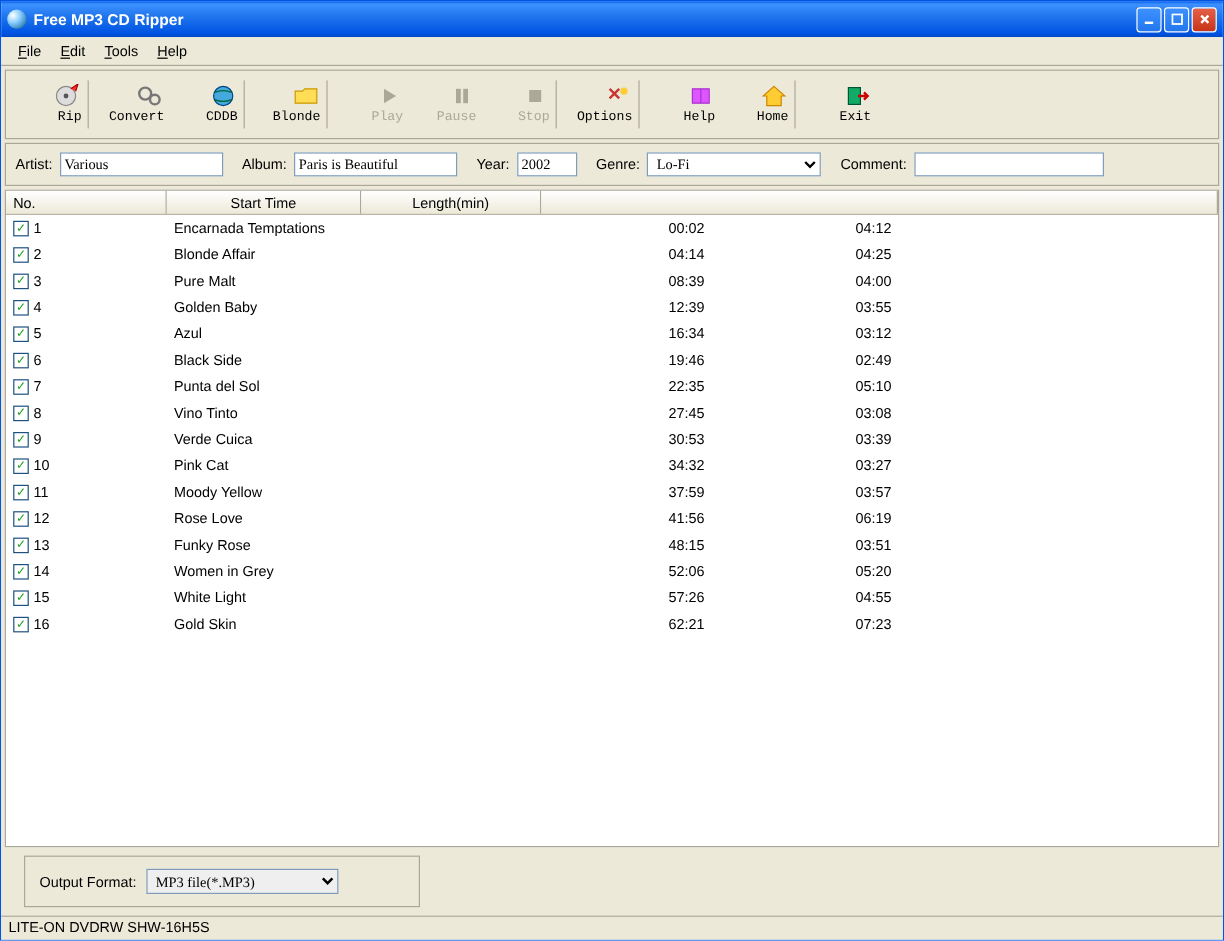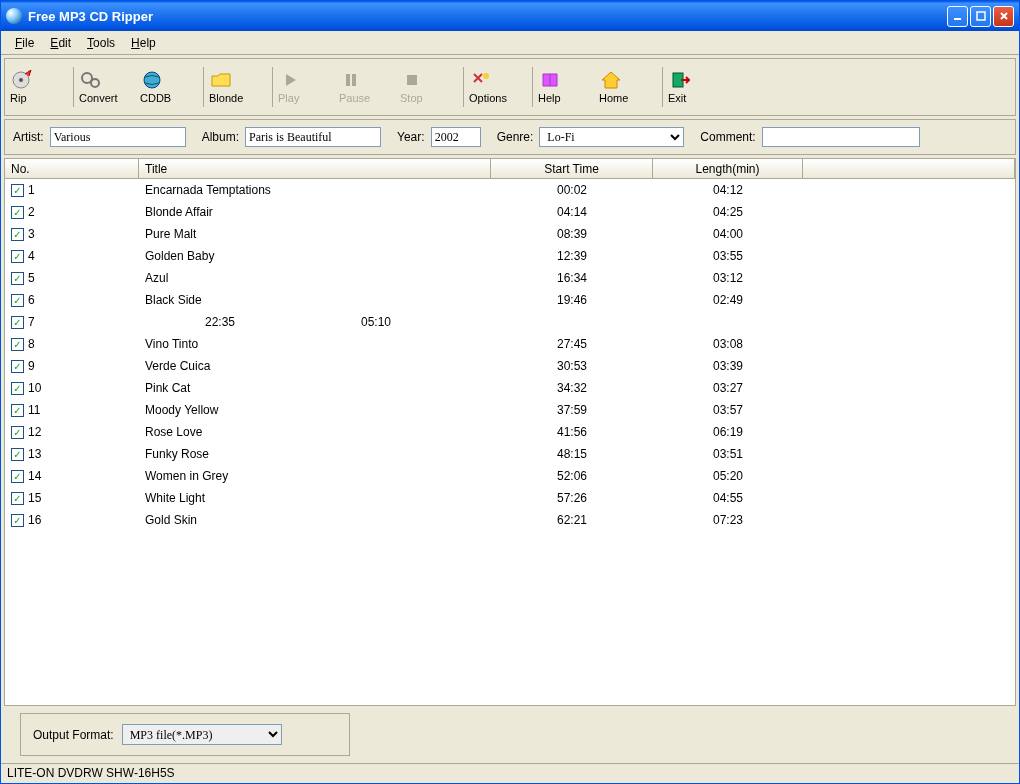--- a/index.html
+++ b/index.html
@@ -10,21 +10,21 @@
 .titlebar-text { flex: 1; }
 .winbtns { display: flex; gap: 2px; }
 .winbtn { width: 21px; height: 21px; border: 1px solid #fff; border-radius: 3px; display: flex; align-items: center; justify-content: center; color: white; font-weight: bold; cursor: pointer; }
 .winbtn.min, .winbtn.max { background: linear-gradient(to bottom, #3d91ff, #2277ee); }
 .winbtn.close { background: linear-gradient(to bottom, #e76048, #c73418); }
 .menubar { height: 24px; background: #ece9d8; display: flex; align-items: flex-end; padding: 2px 6px; border-bottom: 1px solid #aca899; font-size: 12px; }
 .menuitem { padding: 2px 8px; cursor: pointer; }
 .menuitem span { text-decoration: underline; }
 .content { flex: 1; background: #ece9d8; padding: 3px; display: flex; flex-direction: column; gap: 3px; }
 .toolbar { border: 1px solid #aca899; background: #ece9d8; padding: 4px; display: flex; align-items: center; gap: 1px; }
-.tbtn { width: 60px; height: 48px; display: flex; flex-direction: column; align-items: flex-start; justify-content: center; gap: 2px; cursor: pointer; font-size: 11px; border: 1px solid transparent; }
+.tbtn { width: 60px; height: 48px; display: flex; flex-direction: column; align-items: flex-end; justify-content: center; gap: 2px; cursor: pointer; font-size: 11px; border: 1px solid transparent; font-family: Liberation Mono, monospace; }
 .tbtn.disabled { color: #aca899; cursor: default; }
 .tsep { width: 1px; height: 40px; background: #aca899; margin: 0 3px; }
 .ticon { width: 24px; height: 20px; display: flex; align-items: center; justify-content: center; }
 .metadata { border: 1px solid #aca899; background: #ece9d8; padding: 7px 8px; display: flex; align-items: center; gap: 6px; font-size: 12px; }
 .metadata input, .metadata select { border: 1px solid #7f9db9; background: white; height: 20px; padding: 1px 3px; font-family: Tahoma; font-size: 12px; }
 .tracklist { flex: 1; border: 1px solid #aca899; background: white; display: flex; flex-direction: column; overflow: hidden; }
 .thead { display: flex; background: #ece9d8; border-bottom: 1px solid #aca899; height: 20px; }
 .th { border-right: 1px solid #aca899; padding: 2px 6px; font-size: 12px; background: linear-gradient(to bottom, #fff, #ece9d8); display: flex; align-items: center; }
 .th.center { justify-content: center; }
 .tbody { flex: 1; overflow-y: auto; font-size: 12px; }
@@ -189,21 +189,20 @@
       <input style="width: 50px;" value="2002">
       <span style="margin-left:10px">Genre:</span>
       <select style="width:145px"><option>Lo-Fi</option></select>
       <span style="margin-left:10px">Comment:</span>
       <input style="width: 158px;" value="">
     </div>
 
     <div class="tracklist">
       <div class="thead">
         <div class="th" style="width:134px">No.</div>
-        <div class="th" style="width:352px">Title</div>
         <div class="th center" style="width:162px">Start Time</div>
         <div class="th center" style="width:150px">Length(min)</div>
         <div class="th" style="flex:1"></div>
       </div>
       <div class="tbody" id="tbody">
           <div class="trow">
             <div class="td no">
               <span class="chk">✓</span>
               <span>1</span>
             </div>
@@ -254,20 +253,21 @@
             </div>
             <div class="td title">Black Side</div>
             <div class="td start">19:46</div>
             <div class="td len">02:49</div>
           </div>
           <div class="trow">
             <div class="td no">
               <span class="chk">✓</span>
               <span>7</span>
             </div>
+            <div class="td title">Punta del Sol</div>
             <div class="td start">22:35</div>
             <div class="td len">05:10</div>
           </div>
           <div class="trow">
             <div class="td no">
               <span class="chk">✓</span>
               <span>8</span>
             </div>
             <div class="td title">Vino Tinto</div>
             <div class="td start">27:45</div>

